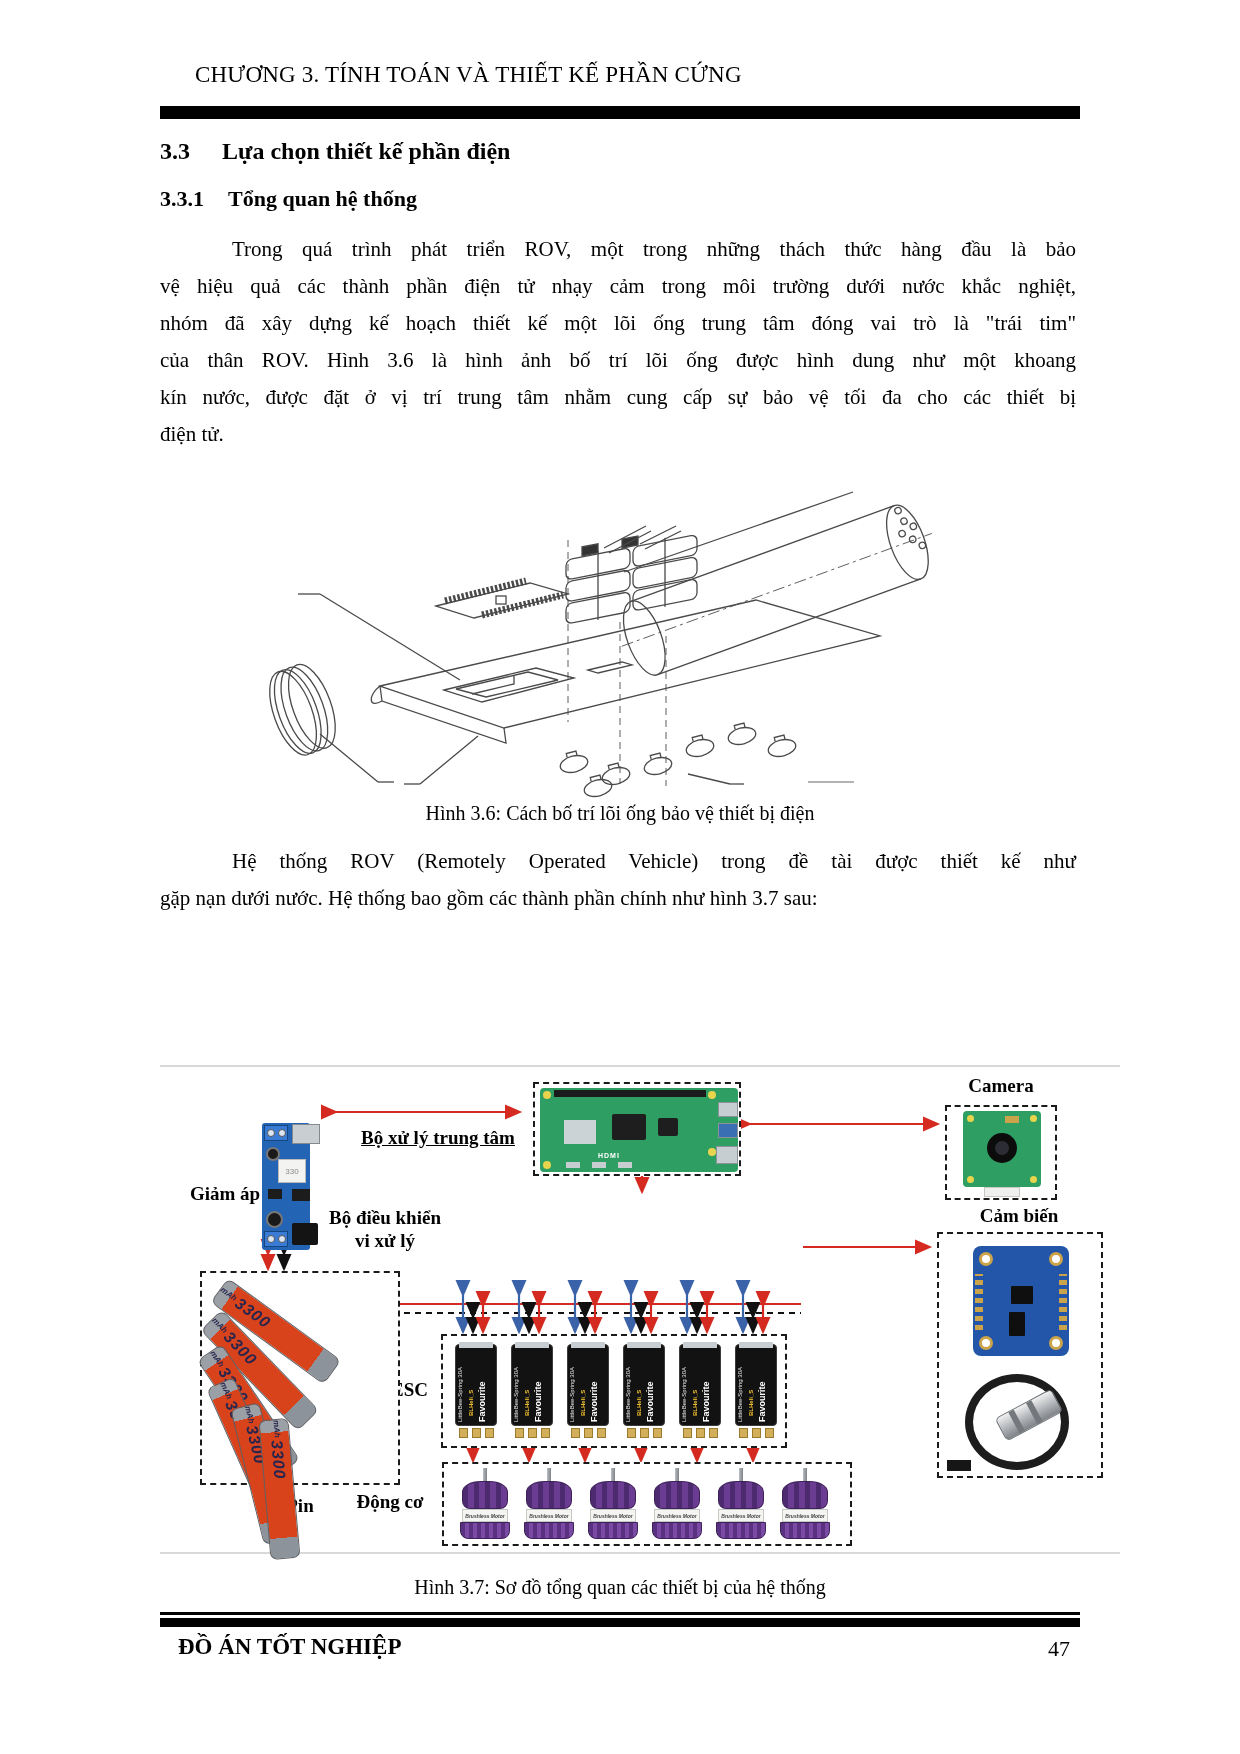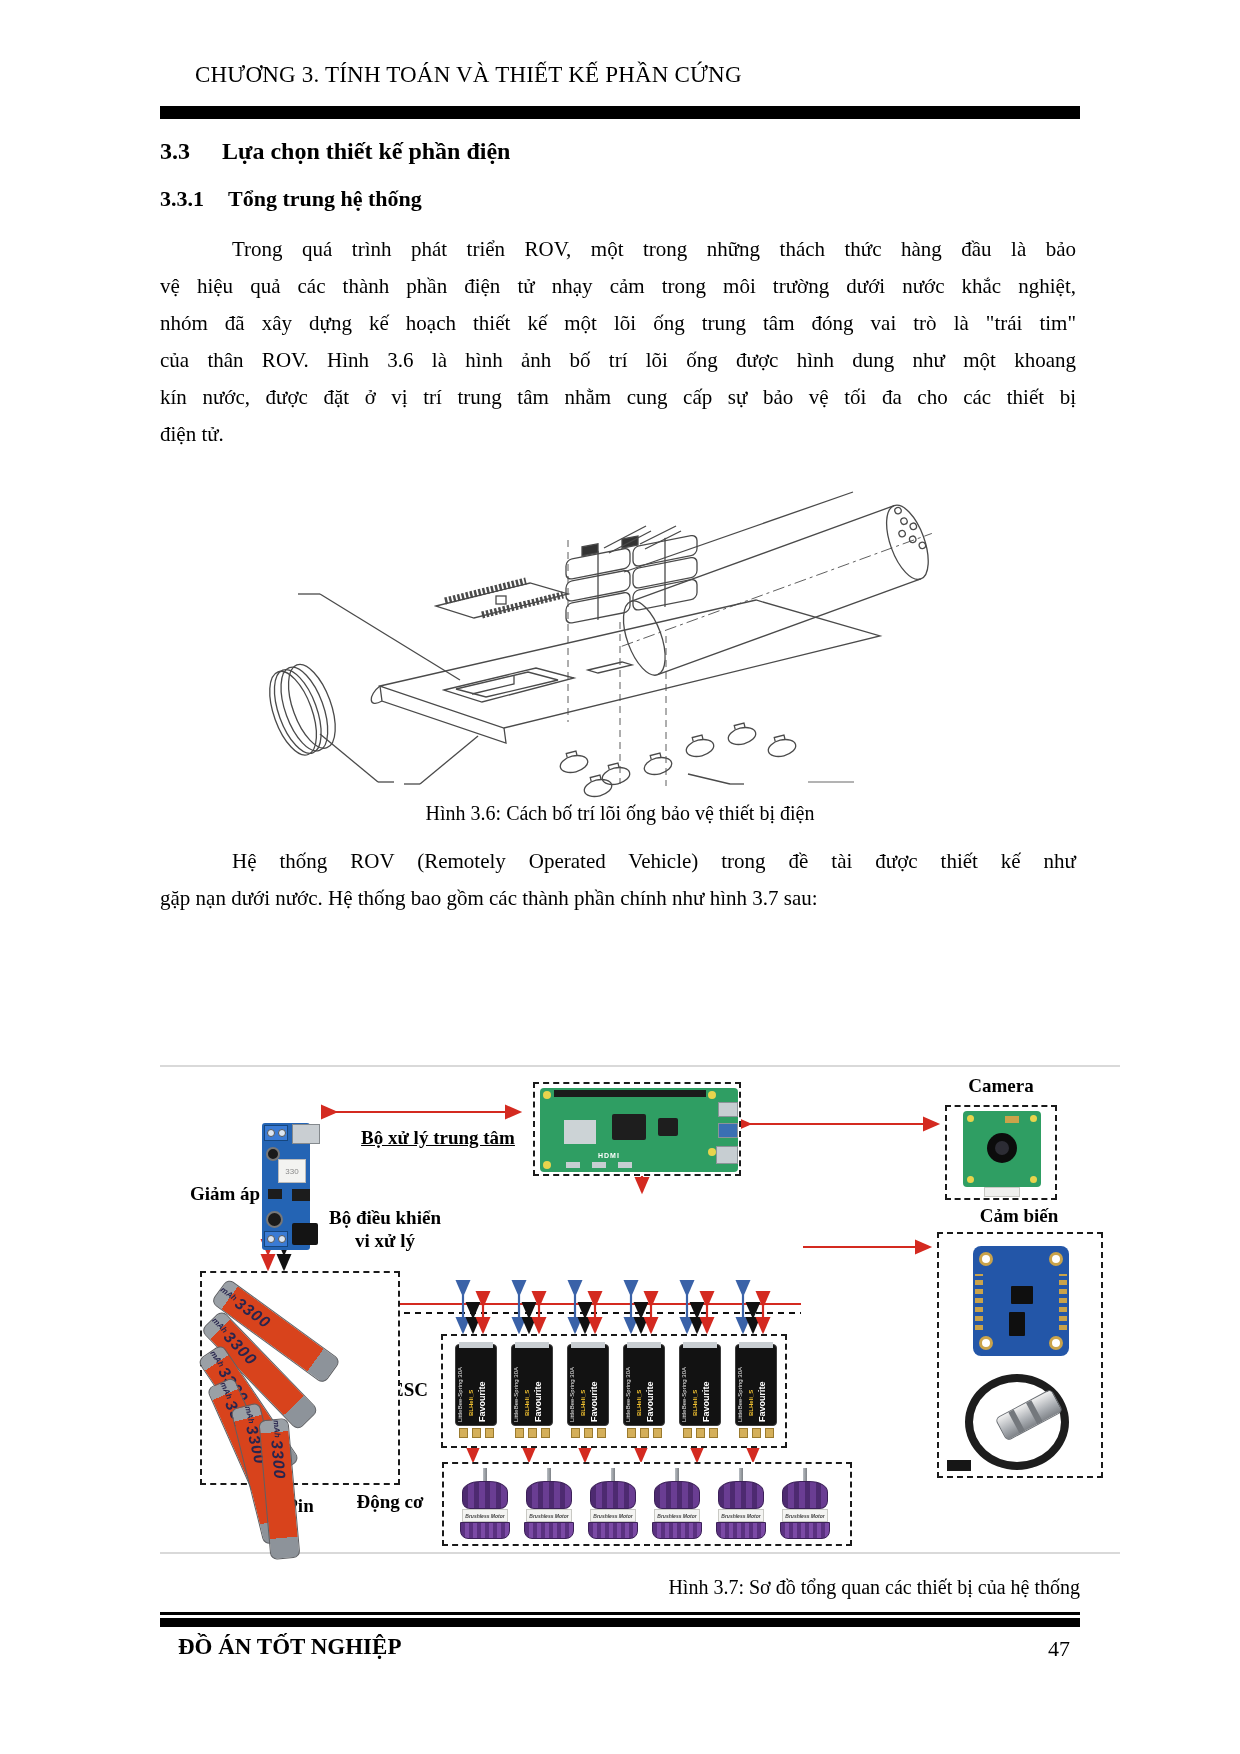--- a/index.html
+++ b/index.html
@@ -126,21 +126,21 @@
 
 <div class="page">
 
   <div class="chapter-title">CHƯƠNG 3. TÍNH TOÁN VÀ THIẾT KẾ PHẦN CỨNG</div>
   <div class="header-rule"></div>
 
   <div class="sec-heading">
     <span class="num">3.3</span><span>Lựa chọn thiết kế phần điện</span>
   </div>
   <div class="subsec-heading">
-    <span class="num">3.3.1</span><span>Tổng trung hệ thống</span>
+    <span class="num">3.3.1</span><span>Tổng quan hệ thống</span>
   </div>
 
   <div class="para" style="top:231px;">
     <div class="pline first">Trong quá trình phát triển ROV, một trong những thách thức hàng đầu là bảo</div>
     <div class="pline">vệ hiệu quả các thành phần điện tử nhạy cảm trong môi trường dưới nước khắc nghiệt,</div>
     <div class="pline">nhóm đã xây dựng kế hoạch thiết kế một lõi ống trung tâm đóng vai trò là "trái tim"</div>
     <div class="pline">của thân ROV. Hình 3.6 là hình ảnh bố trí lõi ống được hình dung như một khoang</div>
     <div class="pline">kín nước, được đặt ở vị trí trung tâm nhằm cung cấp sự bảo vệ tối đa cho các thiết bị</div>
     <div class="pline last">điện tử.</div>
   </div>
@@ -521,20 +521,20 @@
         <div class="motor">
             <div class="m-shaft"></div>
             <div class="m-bell"></div>
             <div class="m-band">Brushless Motor</div>
             <div class="m-base"></div>
           </div>
       </div>
     </div>
   </div>
 
-  <div class="fig-caption" style="top:1576px;text-align:right;">Hình 3.7: Sơ đồ tổng quan các thiết bị của hệ thống</div>
+  <div class="fig-caption" style="top:1576px;">Hình 3.7: Sơ đồ tổng quan các thiết bị của hệ thống</div>
 
   <div class="footer-rule-thin"></div>
   <div class="footer-rule-thick"></div>
   <div class="footer-label">ĐỒ ÁN TỐT NGHIỆP</div>
   <div class="page-number">47</div>
 
 </div>
 
 </body></html>

